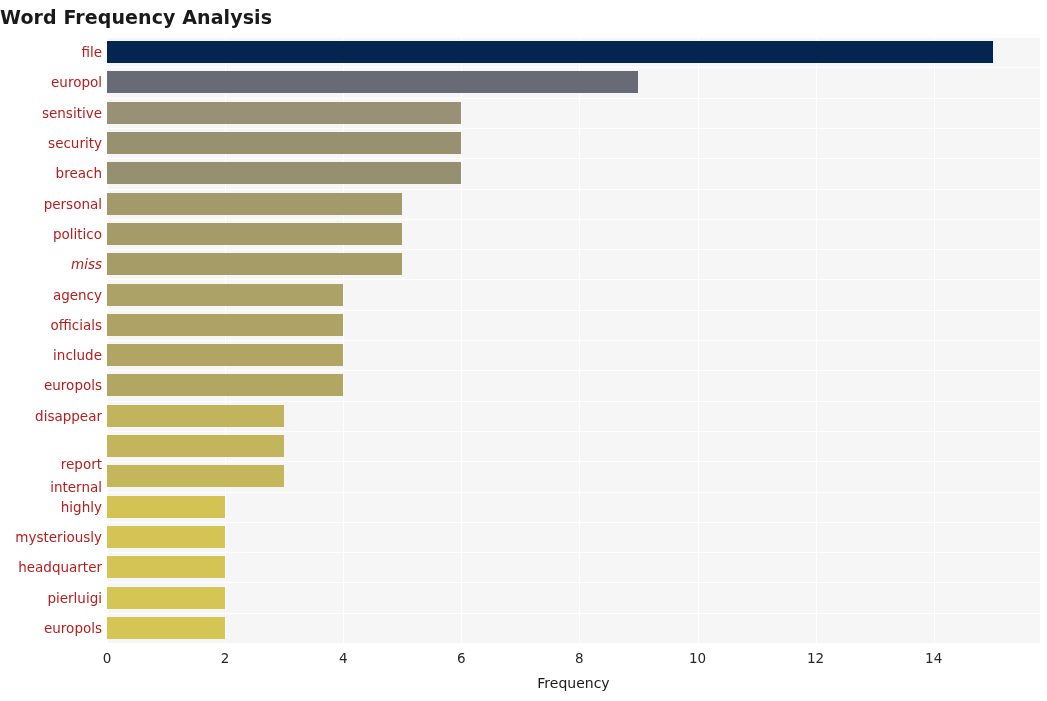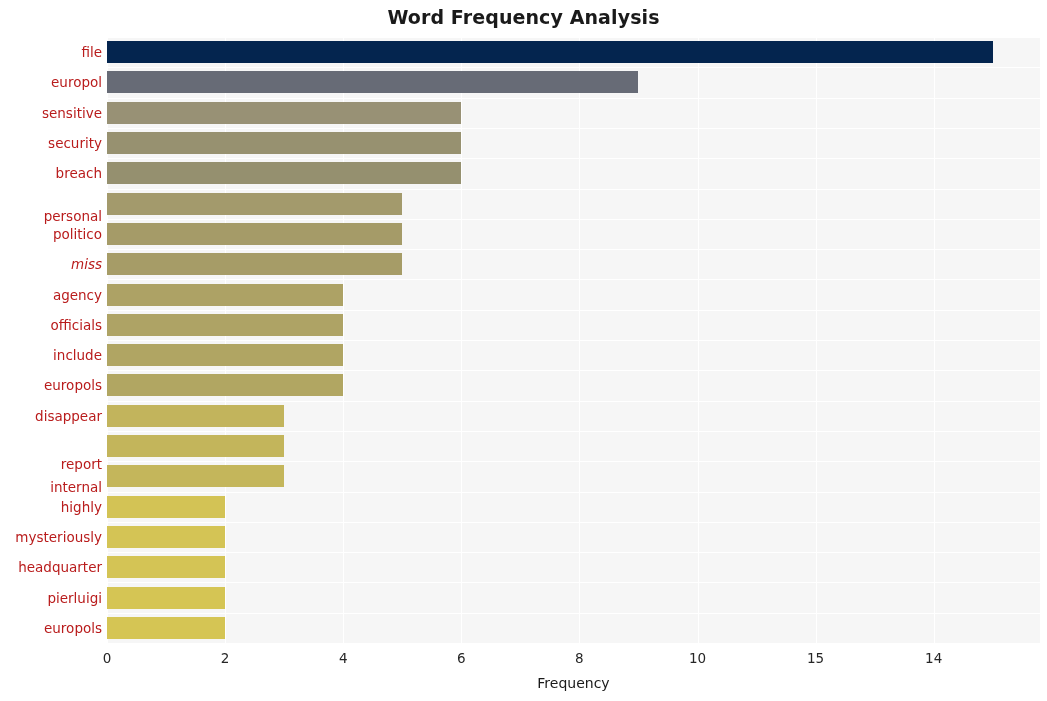--- a/index.html
+++ b/index.html
@@ -17,21 +17,20 @@
     position: relative;
     width: 1047px;
     height: 701px;
     background: #ffffff;
   }
   #chart-title {
     position: absolute;
     left: 0;
     top: 6px;
     width: 1047px;
-    text-align: center;
     font-size: 19px;
     font-weight: bold;
     color: #1a1a1a;
     letter-spacing: 0.1px;
   }
   
   #plot-area {
     position: absolute;
     left: 107px;
     top: 37px;
@@ -159,21 +158,21 @@
       <div class="bar" title="pierluigi: 2" style="left: 0px; width: 118px; top: 550px; background: rgb(213, 197, 84);"></div>
       <div class="bar" title="paganini: 2" style="left: 0px; width: 118px; top: 580px; background: rgb(213, 197, 84);"></div>
     </div>
 
   <div id="ylabels">
       <div class="ylabel" style="top: 8px;">file</div>
       <div class="ylabel" style="top: 38px;">europol</div>
       <div class="ylabel" style="top: 69px;">sensitive</div>
       <div class="ylabel" style="top: 99px;">security</div>
       <div class="ylabel" style="top: 129px;">breach</div>
-      <div class="ylabel" style="top: 172px;">personal</div>
+      <div class="ylabel" style="top: 160px;">personal</div>
       <div class="ylabel" style="top: 190px;">politico</div>
       <div class="ylabel" style="top: 220px; font-style: italic;">miss</div>
       <div class="ylabel" style="top: 251px;">agency</div>
       <div class="ylabel" style="top: 281px;">officials</div>
       <div class="ylabel" style="top: 311px;">include</div>
       <div class="ylabel" style="top: 341px;">europols</div>
       <div class="ylabel" style="top: 372px;">disappear</div>
       <div class="ylabel" style="top: 420px;">report</div>
       <div class="ylabel" style="top: 443px; text-align: right;">internal</div>
       <div class="ylabel" style="top: 463px;">highly</div>
@@ -183,19 +182,19 @@
       <div class="ylabel" style="top: 584px;">europols</div>
     </div>
 
   <div id="xlabels">
       <div class="xlabel" style="left: 107px;">0</div>
       <div class="xlabel" style="left: 225.101px;">2</div>
       <div class="xlabel" style="left: 343.203px;">4</div>
       <div class="xlabel" style="left: 461.304px;">6</div>
       <div class="xlabel" style="left: 579.405px;">8</div>
       <div class="xlabel" style="left: 697.506px;">10</div>
-      <div class="xlabel" style="left: 815.608px;">15</div>
+      <div class="xlabel" style="left: 815.608px;">12</div>
       <div class="xlabel" style="left: 933.709px;">14</div>
     </div>
 
   <div id="xaxis-title">Frequency</div>
 
 </div>
 
 </body></html>

